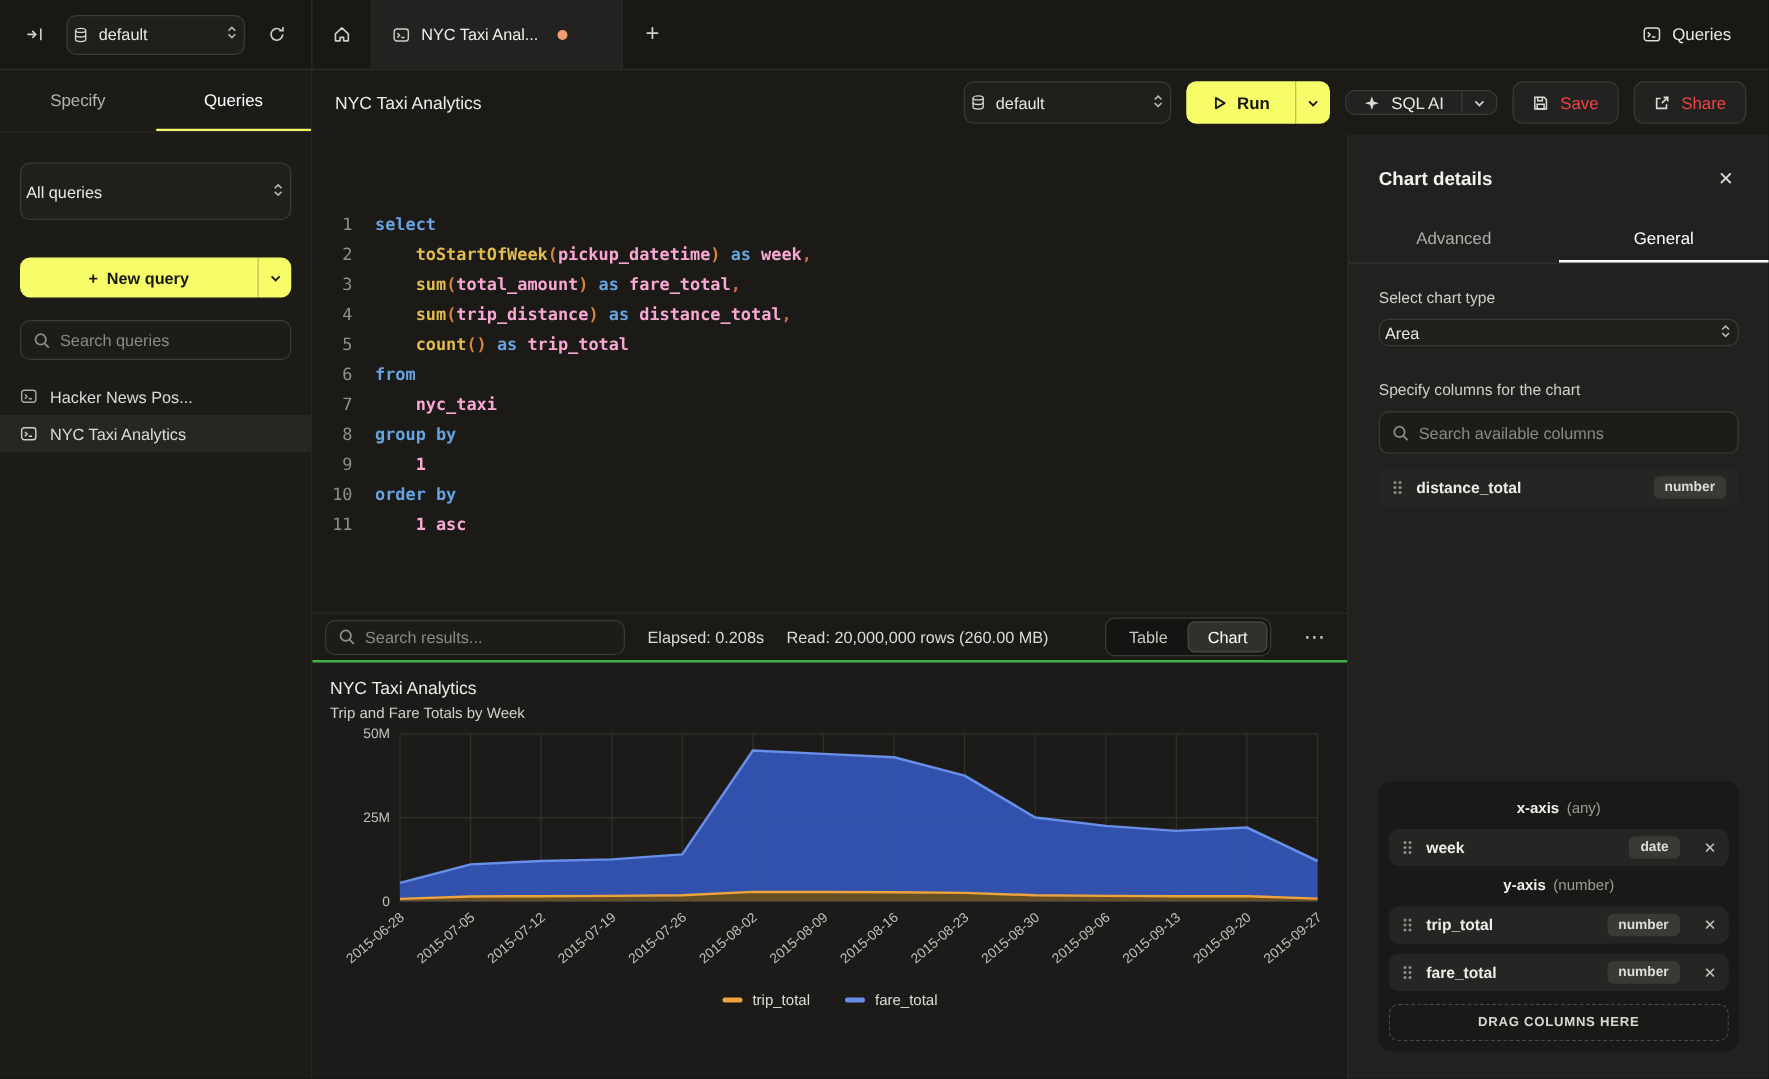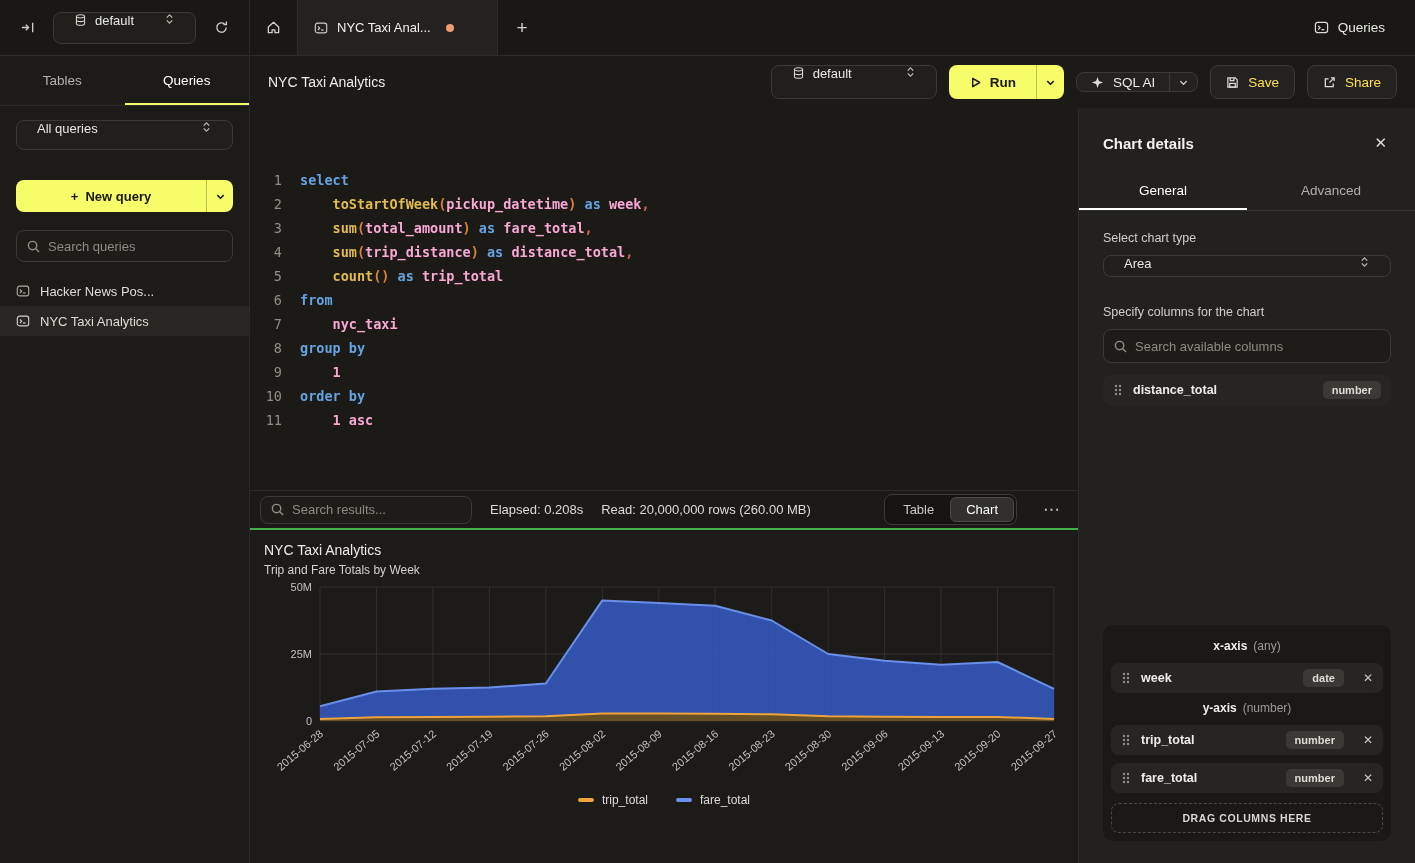--- a/index.html
+++ b/index.html
@@ -4,21 +4,21 @@
 <style>
   *{box-sizing:border-box;margin:0;padding:0}
   html,body{width:1415px;height:863px;overflow:hidden;background:#141412;color:#e8e8e5;
     font-family:"Liberation Sans",sans-serif;font-size:13px}
   .app{display:flex;flex-direction:column;width:1415px;height:863px}
 
   
   .topbar{flex:0 0 56px;display:flex;align-items:stretch;background:#191815;border-bottom:1px solid #2b2b28}
   .topbar-left{width:250px;display:flex;align-items:center;gap:12px;padding:0 14px;border-right:1px solid #2b2b28}
   .icon-btn{display:flex;align-items:center;justify-content:center;padding:6px;border-radius:6px;cursor:pointer;color:#cfceca}
-  .pill{display:flex;align-items:flex-start;gap:8px;height:32px;padding:0 20px;border:1px solid #3a3a36;border-radius:8px;background:#201f1c;color:#e8e8e4;cursor:pointer}
+  .pill{display:flex;align-items:center;gap:8px;height:32px;padding:0 4px;border:1px solid #3a3a36;border-radius:8px;background:#201f1c;color:#e8e8e4;cursor:pointer}
   .pill .chev{margin-left:auto}
   .topbar .pill{flex:1;min-width:0}
   .tabstrip{display:flex;align-items:stretch}
   .tab-home{width:48px;display:flex;align-items:center;justify-content:center;border-right:1px solid #2b2b28;cursor:pointer}
   .tab{display:flex;align-items:center;gap:9px;padding:0 16px;background:#232220;border-right:1px solid #2b2b28;min-width:200px;cursor:pointer}
   .tab-title{color:#f0efec;font-size:13px;white-space:nowrap}
   .dot{width:8px;height:8px;border-radius:50%;background:#ef9d70;margin-left:6px}
   .tab-plus{width:48px;display:flex;align-items:center;justify-content:center;color:#cfceca;font-size:19px;cursor:pointer}
   .topbar-right{margin-left:auto;display:flex;align-items:center;padding-right:18px}
   .ghost-btn{display:flex;align-items:center;gap:9px;padding:7px 12px;border-radius:8px;color:#e8e8e4;font-size:13.5px;cursor:pointer}
@@ -28,21 +28,21 @@
   .sidebar{width:250px;flex:0 0 250px;background:#1c1b18;border-right:1px solid #2b2b28;display:flex;flex-direction:column}
   .right-col{flex:1;display:flex;flex-direction:column;min-width:0}
   .work-row{flex:1;display:flex;min-height:0}
   .main{width:828px;flex:0 0 828px;display:flex;flex-direction:column;background:#1b1a17;min-height:0}
   .panel{flex:1;background:#222120;border-left:1px solid #2b2b28;display:flex;flex-direction:column;min-width:0}
 
   
   .side-tabs{display:flex;height:50px;border-bottom:1px solid #2b2b28}
   .side-tab{flex:1;display:flex;align-items:center;justify-content:center;color:#b3b2ae;font-size:13.5px;cursor:pointer}
   .side-tab.active{color:#fff;box-shadow:inset 0 -2px 0 #f7fd69}
-  .filter-select{margin:14px 16px 0;height:30px}
+  .filter-select{margin:24px 16px 0;height:46px}
   .new-query{margin:30px 16px 0;height:32px;display:flex;align-items:stretch;background:#f7fd69;border-radius:8px;color:#191813;font-weight:bold;overflow:hidden;cursor:pointer}
   .new-query .main-part{flex:1;display:flex;align-items:center;justify-content:center;gap:7px;font-size:13px}
   .new-query .divider{width:1px;background:rgba(20,20,15,.25)}
   .new-query .chev-part{width:26px;display:flex;align-items:center;justify-content:center;color:#191813}
   .search-box{display:flex;align-items:center;gap:8px;height:32px;border:1px solid #3a3a36;border-radius:8px;padding:0 10px;background:#1d1c19}
   .search-box input{flex:1;min-width:0;background:transparent;border:none;outline:none;color:#e8e8e4;font:inherit;font-size:13px}
   input::placeholder{color:#8b8a85}
   .side-search{margin:18px 16px 0}
   .query-list{margin-top:14px}
   .query-item{height:30px;display:flex;align-items:center;gap:10px;padding:0 16px;color:#dddcd8;font-size:13px;cursor:pointer;white-space:nowrap}
@@ -53,35 +53,35 @@
   .page-title{font-size:14px;color:#edece9;margin-right:auto}
   .hdr-select{width:166px;height:34px}
   .run-btn{display:flex;align-items:stretch;height:34px;background:#f7fd69;border-radius:8px;overflow:hidden;color:#191813;font-weight:bold;cursor:pointer}
   .run-btn .main-part{display:flex;align-items:center;gap:8px;padding:0 20px;font-size:13.5px}
   .run-btn .divider{width:1px;background:rgba(20,20,15,.25)}
   .run-btn .chev-part{width:27px;display:flex;align-items:center;justify-content:center}
   .split-dark{display:flex;align-items:stretch;height:20px;border:1px solid #3a3a36;border-radius:8px;background:#232220;overflow:hidden;cursor:pointer}
   .split-dark .main-part{display:flex;align-items:center;gap:9px;padding:0 14px;color:#e8e8e4;font-size:13.5px}
   .split-dark .divider{width:1px;background:#3a3a36}
   .split-dark .chev-part{width:27px;display:flex;align-items:center;justify-content:center;color:#cfceca}
-  .dark-btn{display:flex;align-items:center;gap:9px;height:34px;padding:0 15px;border:1px solid #3a3a36;border-radius:8px;background:#232220;color:#fde047;font-size:13.5px;cursor:pointer}
+  .dark-btn{display:flex;align-items:center;gap:9px;height:34px;padding:0 15px;border:1px solid #3a3a36;border-radius:8px;background:#232220;color:#ef4444;font-size:13.5px;cursor:pointer}
 
   
   .editor{flex:1;overflow:hidden;padding-top:12px;font-family:"DejaVu Sans Mono",monospace;font-size:13.5px;line-height:24px;font-weight:600;white-space:pre}
   .code-line{display:flex}
   .ln{display:inline-block;width:32px;text-align:right;color:#8f8e89;margin-right:18px;font-weight:400;flex:0 0 32px}
   .kw{color:#66a3e0}
   .fn{color:#e3bb4f}
   .p{color:#d9823c}
   .cm{color:#cf6a52}
   .id{color:#f9a8d4}
 
   
   .results-bar{flex:0 0 38px;display:flex;align-items:center;gap:18px;padding:0 10px;border-top:1px solid #2b2b28;background:#1b1a17}
-  .results-search{width:212px;height:28px}
+  .results-search{width:240px;height:28px}
   .metric{color:#dcdbd7;font-size:13px;white-space:nowrap}
   .toggle{margin-left:auto;display:flex;align-items:center;border:1px solid #3a3a36;border-radius:8px;background:#151412;padding:2px}
   .seg{padding:4px 15px;border-radius:6px;color:#c9c8c4;font-size:13px;cursor:pointer;border:1px solid transparent}
   .seg.active{background:#31302c;color:#fff;border-color:#4a4945}
   .more-btn{color:#c9c8c4;padding:0 8px;font-size:17px;cursor:pointer}
 
   
   .chart-area{flex:0 0 335px;border-top:2px solid #43b14b;background:#1c1b19;padding:12px 14px 6px;display:flex;flex-direction:column}
   .chart-title{font-size:14px;color:#ecebe8}
   .chart-sub{font-size:12px;color:#d2d1cd;margin-top:5px}
@@ -178,21 +178,21 @@
           </svg>
         <span>Queries</span>
       </div>
     </div>
   </div>
 
   <div class="content">
 
     <div class="sidebar">
       <div class="side-tabs">
-        <div class="side-tab">Tables</div>
+        <div class="side-tab">Specify</div>
         <div class="side-tab active">Queries</div>
       </div>
 
       <div class="pill filter-select">
         <span>All queries</span>
         <span class="chev">
           <svg width="11" height="12" viewBox="0 0 12 12" fill="none" stroke="#b8b7b2" stroke-width="1.4">
               <path d="M3 4.5L6 1.5l3 3M3 7.5l3 3 3-3"></path>
             </svg>
         </span>
@@ -389,22 +389,22 @@
         </div>
 
         <div class="panel">
           <div class="panel-header">
             <span class="panel-title">Chart details</span>
             <span class="close-btn">
               <span>✕</span>
             </span>
           </div>
           <div class="panel-tabs">
+            <div class="panel-tab">Advanced</div>
             <div class="panel-tab active">General</div>
-            <div class="panel-tab">Advanced</div>
           </div>
 
           <div class="panel-body">
             <div class="plabel">Select chart type</div>
             <div class="pill panel-select">
               <span>Area</span>
               <span class="chev">
                 <svg width="11" height="12" viewBox="0 0 12 12" fill="none" stroke="#b8b7b2" stroke-width="1.4">
                     <path d="M3 4.5L6 1.5l3 3M3 7.5l3 3 3-3"></path>
                   </svg>

